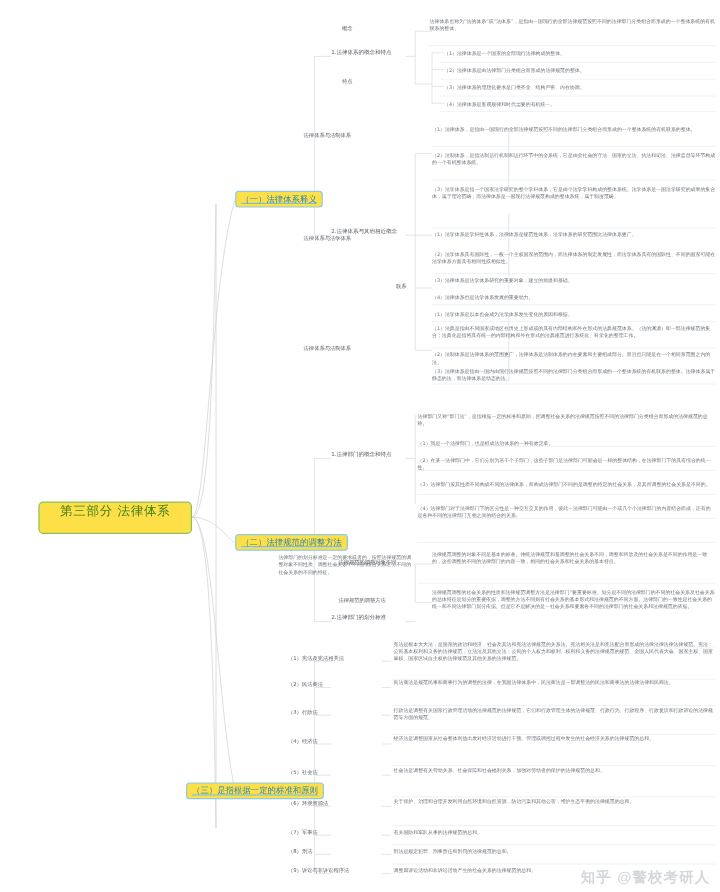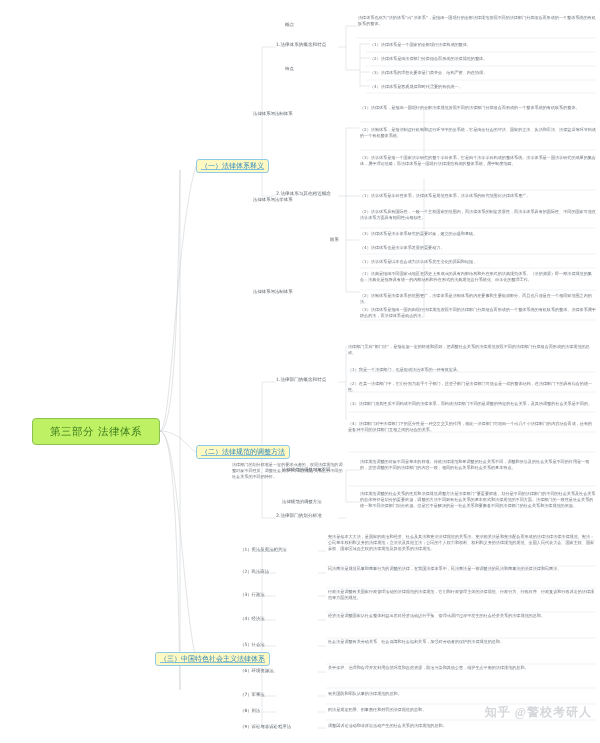--- a/index.html
+++ b/index.html
@@ -12,31 +12,31 @@
   }
   #canvas{position:absolute;left:0;top:0;width:600px;height:743px;}
   svg.links{position:absolute;left:0;top:0;width:600px;height:743px;pointer-events:none;}
 
   .node{position:absolute;box-sizing:border-box;}
 
   
   .root{
     left:32px;top:418px;width:128px;height:27px;
     border:1px solid #8cc152;border-radius:4px;
-    background:#bef264;
+    background:#fde047;
     color:#3f7d1e;font-size:10.5px;letter-spacing:.5px;
-    display:flex;align-items:center;justify-content:center;
+    display:flex;justify-content:center;
     white-space:nowrap;
   }
 
   
   .sec{
     position:absolute;box-sizing:border-box;
     border:1px solid #8ec9e8;border-radius:3px;
-    background:#fef9c3;color:#2a85b8;
+    background:#fde047;color:#2a85b8;
     font-size:7px;line-height:1;
     display:flex;align-items:center;justify-content:center;
     white-space:nowrap;padding:0 4px;height:14px;
   }
   .sec .ul{text-decoration:underline;text-decoration-color:#7fc0df;}
 
   
   .l2{
     position:absolute;font-size:4.6px;color:#5b6168;
     white-space:nowrap;line-height:1;
@@ -53,24 +53,24 @@
     box-sizing:border-box;
     padding:1px 0 1px 0;
     text-align:left;
   }
   .item{
     position:absolute;font-size:4.4px;color:#5b6168;
     white-space:nowrap;line-height:1;
   }
 
   .watermark{
-    position:absolute;right:8px;bottom:22px;
+    position:absolute;right:8px;bottom:3px;
     font-size:12px;color:#d8dade;
     letter-spacing:1px;white-space:nowrap;
-    font-family:Liberation Serif, serif;
+    font-family:Liberation Sans, sans-serif;
   }
   .wm-logo{font-weight:bold;color:#d5d7db;}
 </style>
 </head>
 <body>
 
 <div id="canvas">
 
   <svg class="links" viewBox="0 0 600 743">
     <g fill="none" stroke="#c9cdd2" stroke-width="0.55">
@@ -183,21 +183,21 @@
     <span>第三部分  法律体系</span>
   </div>
 
   <div class="sec" style="left:196px;top:159px;">
     <span class="ul">（一）法律体系释义</span>
   </div>
   <div class="sec" style="left:196px;top:445px;">
     <span class="ul">（二）法律规范的调整方法</span>
   </div>
   <div class="sec" style="left:155px;top:652px;">
-    <span class="ul">（三）中国特色社会主义法律体系</span>
+    <span class="ul">（三）是指根据一定的标准和原则</span>
   </div>
 
   <div class="l2" style="left:276px;top:43px;">1.法律体系的概念和特点</div>
   <div class="l2" style="left:276px;top:192px;">2.法律体系与其他相近概念</div>
 
   <div class="l3" style="left:285px;top:23px;">概念</div>
   <div class="l3" style="left:285px;top:67px;">特点</div>
 
   <div class="leaf" style="left:358px;top:14px;width:238px;">法律体系也称为“法的体系”或“法体系”，是指由一国现行的全部法律规范按照不同的法律部门分类组合而形成的一个整体系统的有机联系的整体。</div>
   <div class="leaf" style="left:370px;top:41px;width:226px;">（1）法律体系是一个国家的全部现行法律构成的整体。</div>

